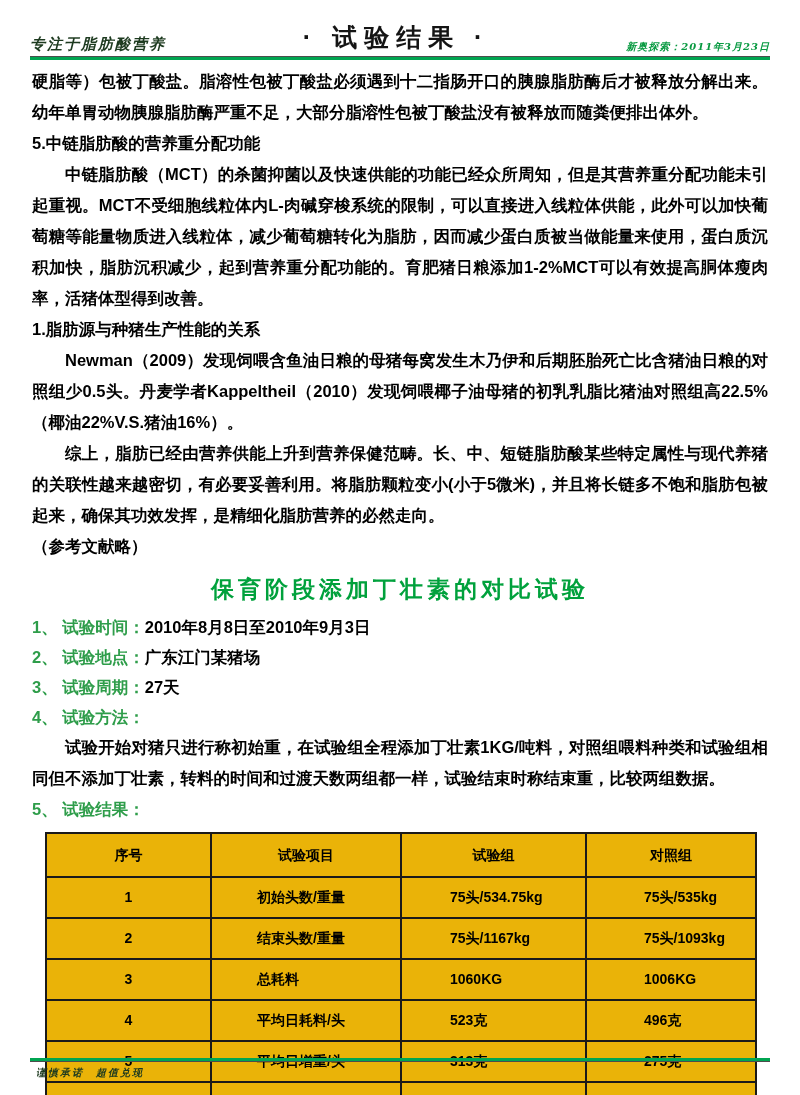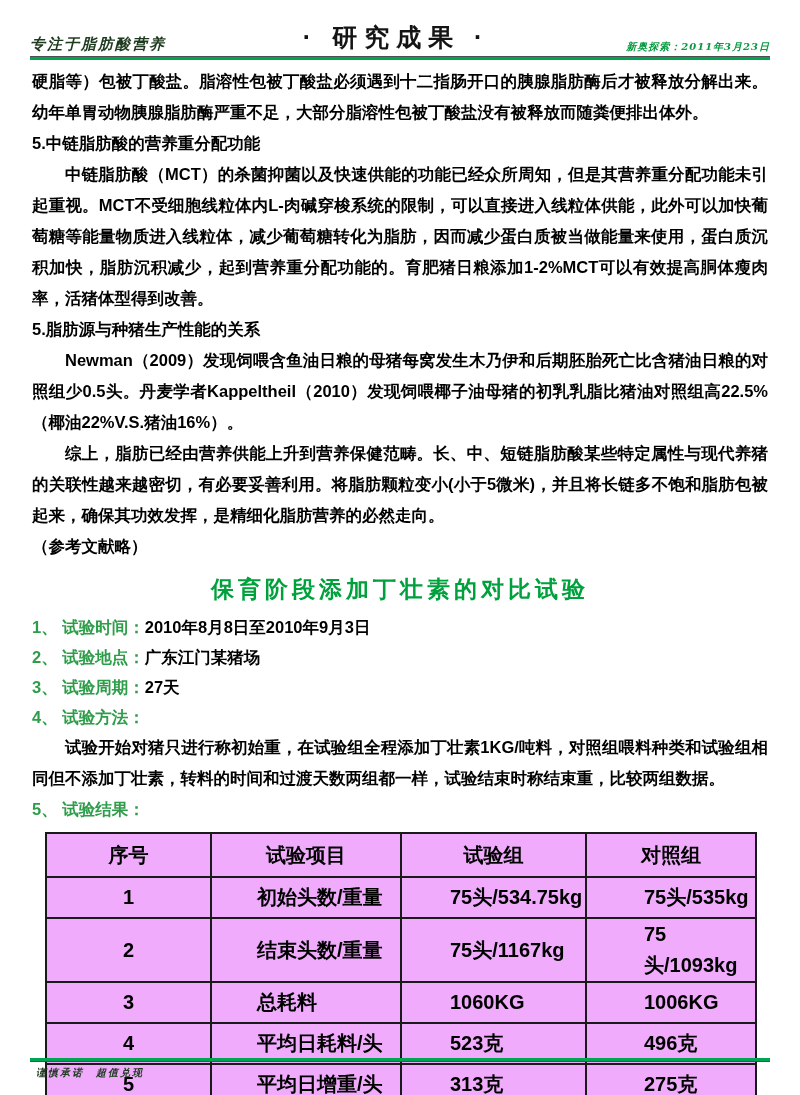--- a/index.html
+++ b/index.html
@@ -83,22 +83,22 @@
 
   
   .results-table {
     border-collapse: collapse;
     margin: 8px 0 0 13px;
     width: 710px;
     table-layout: fixed;
   }
   .results-table th, .results-table td {
     border: 2px solid #1a1a1a;
-    background: #f0abfc;
-    font-size: 20px;
+    background: #eab308;
+    font-size: 14px;
     font-weight: 700;
     color: #000;
     padding: 0;
   }
   .results-table th { height: 42px; text-align: center; }
   .results-table td { height: 39px; }
   .col-1 { width: 165px; }
   .col-2 { width: 190px; }
   .col-3 { width: 185px; }
   .col-4 { width: 170px; }
@@ -127,30 +127,30 @@
     white-space: pre;
   }
 </style>
 </head>
 <body>
 
 <div class="page">
 
   <div class="header">
     <span class="header-slogan">专注于脂肪酸营养</span>
-    <span class="header-title">· 研究成果 ·</span>
+    <span class="header-title">· 试验结果 ·</span>
     <span class="header-date">新奥探索：2011年3月23日</span>
   </div>
   <div class="rule-top"></div>
 
   <div class="article">
     <p>硬脂等）包被丁酸盐。脂溶性包被丁酸盐必须遇到十二指肠开口的胰腺脂肪酶后才被释放分解出来。幼年单胃动物胰腺脂肪酶严重不足，大部分脂溶性包被丁酸盐没有被释放而随粪便排出体外。</p>
     <p>5.中链脂肪酸的营养重分配功能</p>
     <p class="indent">中链脂肪酸（MCT）的杀菌抑菌以及快速供能的功能已经众所周知，但是其营养重分配功能未引起重视。MCT不受细胞线粒体内L-肉碱穿梭系统的限制，可以直接进入线粒体供能，此外可以加快葡萄糖等能量物质进入线粒体，减少葡萄糖转化为脂肪，因而减少蛋白质被当做能量来使用，蛋白质沉积加快，脂肪沉积减少，起到营养重分配功能的。育肥猪日粮添加1-2%MCT可以有效提高胴体瘦肉率，活猪体型得到改善。</p>
-    <p>5.脂肪源与种猪生产性能的关系</p>
+    <p>1.脂肪源与种猪生产性能的关系</p>
     <p class="indent">Newman（2009）发现饲喂含鱼油日粮的母猪每窝发生木乃伊和后期胚胎死亡比含猪油日粮的对照组少0.5头。丹麦学者Kappeltheil（2010）发现饲喂椰子油母猪的初乳乳脂比猪油对照组高22.5%（椰油22%V.S.猪油16%）。</p>
     <p class="indent">综上，脂肪已经由营养供能上升到营养保健范畴。长、中、短链脂肪酸某些特定属性与现代养猪的关联性越来越密切，有必要妥善利用。将脂肪颗粒变小(小于5微米)，并且将长链多不饱和脂肪包被起来，确保其功效发挥，是精细化脂肪营养的必然走向。</p>
     <p>（参考文献略）</p>
 
     <div class="trial-title">保育阶段添加丁壮素的对比试验</div>
 
     <div class="trial-list">
       <div class="trial-item">
         <span class="green-label">1、 试验时间：</span><span class="item-value">2010年8月8日至2010年9月3日</span>
       </div>

